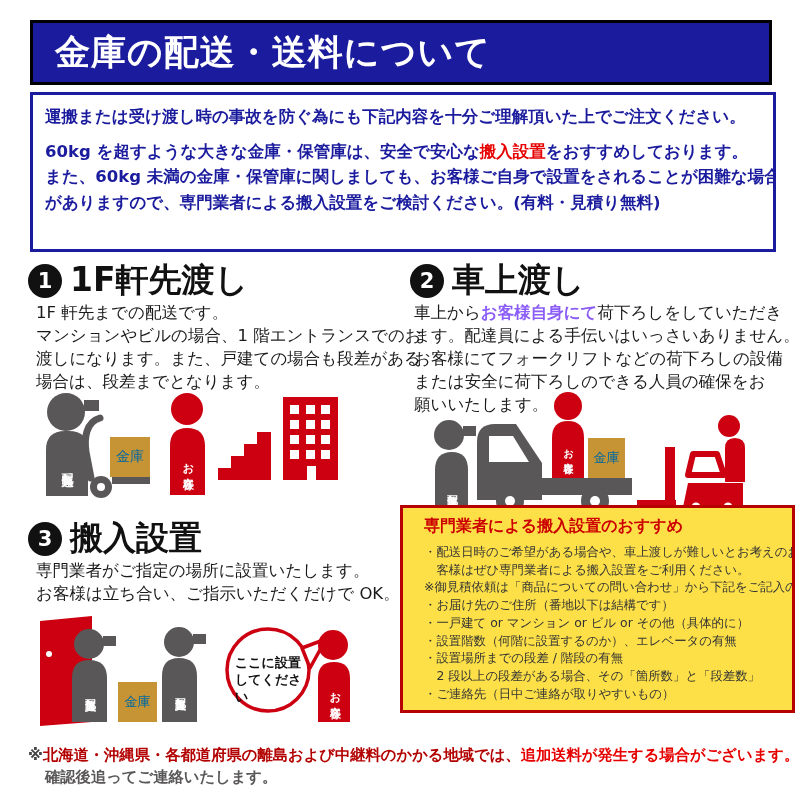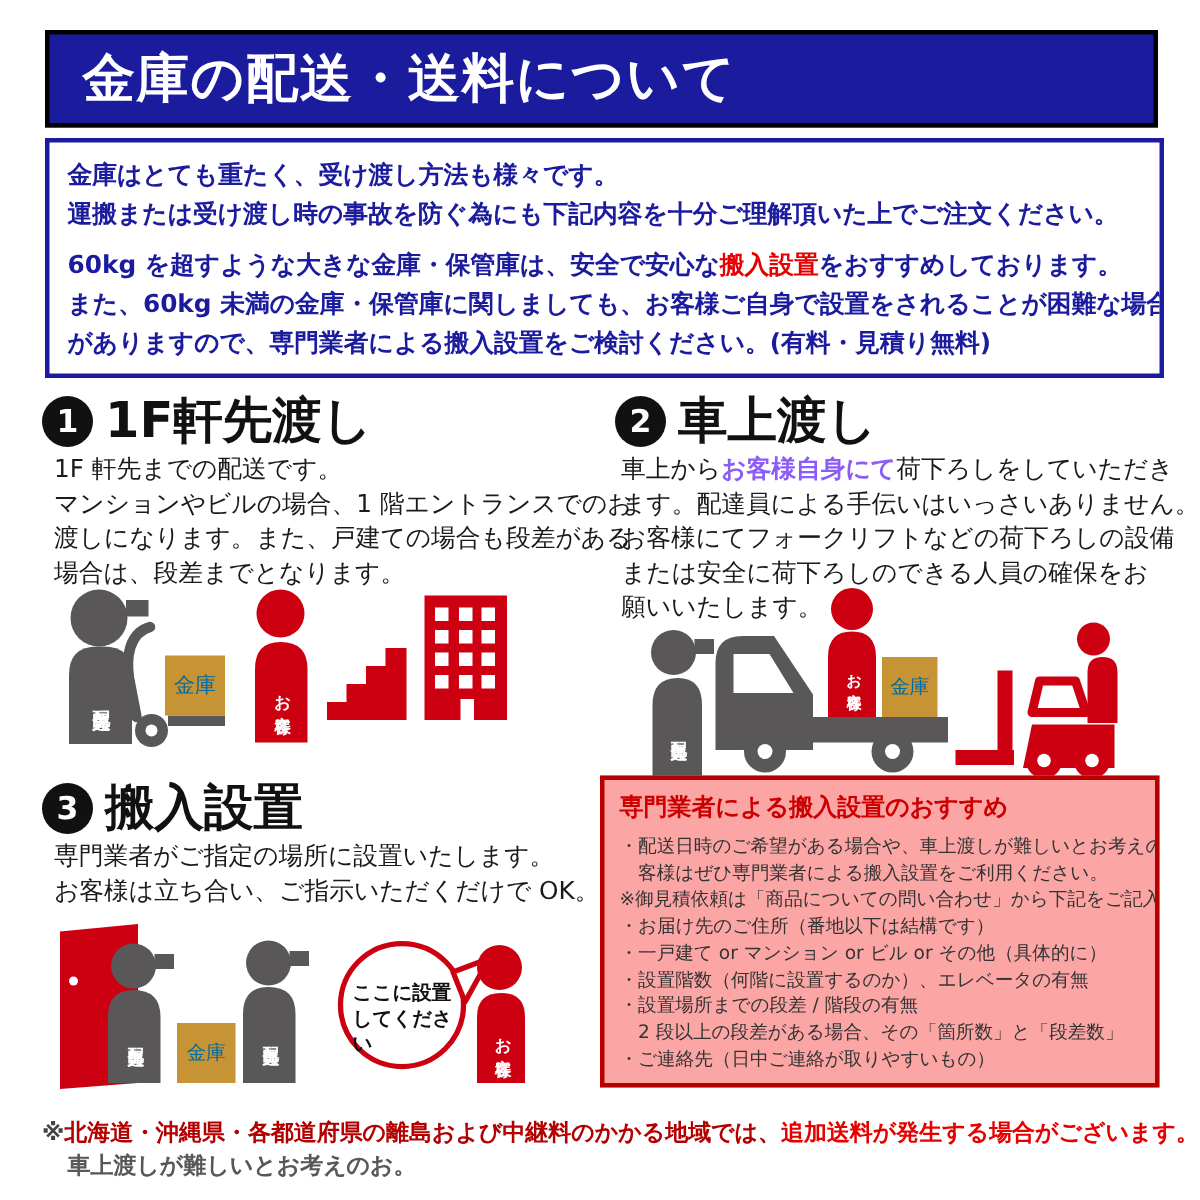--- a/index.html
+++ b/index.html
@@ -61,23 +61,23 @@
   .h-label{
     position:absolute;display:flex;align-items:center;justify-content:center;
     color:#0369a1;font-weight:normal;
   }
   .bubble-text{
     position:absolute;color:#111;font-weight:bold;font-size:13px;line-height:1.3;
   }
 
   
   .recommend-box{
-    left:400px;top:517px;width:347px;height:186px;
-    border:3px solid #b70000;background:#fca5a5;
-    padding:8px 10px;overflow:hidden;
+    left:400px;top:505px;width:347px;height:186px;
+    border:3px solid #b70000;background:#fde047;
+    padding:8px 21px;overflow:hidden;
   }
   .recommend-title{
     color:#cc0000;font-size:16px;font-weight:bold;margin-bottom:6px;white-space:nowrap;
   }
   .recommend-line{
     color:#333;font-size:12.4px;font-weight:500;line-height:1.43;white-space:nowrap;
   }
 
   
   .footnote{left:28px;top:744px;width:760px;font-size:15.3px;font-weight:bold;line-height:1.45;}
@@ -87,21 +87,20 @@
   .fn-line2{color:#595757;padding-left:17px;}
 </style>
 </head>
 <body>
 
 <div class="abs banner">
   <div class="banner-title">金庫の配送・送料について</div>
 </div>
 
 <div class="abs intro-box">
-  <div class="line">金庫はとても重たく、受け渡し方法も様々です。</div>
   <div class="line">運搬または受け渡し時の事故を防ぐ為にも下記内容を十分ご理解頂いた上でご注文ください。</div>
   <div class="intro-gap"></div>
   <div class="line"><span>60kg を超すような大きな金庫・保管庫は、安全で安心な</span><span class="red-word">搬入設置</span><span>をおすすめしております。</span></div>
   <div class="line">また、60kg 未満の金庫・保管庫に関しましても、お客様ご自身で設置をされることが困難な場合</div>
   <div class="line">がありますので、専門業者による搬入設置をご検討ください。(有料・見積り無料)</div>
 </div>
 
 <div class="abs sec-heading" style="left:28px;top:258px;">
   <div class="num-circle">1</div>
   <div class="sec-title">1F軒先渡し</div>
@@ -278,14 +277,14 @@
   <div class="recommend-line">・お届け先のご住所（番地以下は結構です）</div>
   <div class="recommend-line">・一戸建て or マンション or ビル or その他（具体的に）</div>
   <div class="recommend-line">・設置階数（何階に設置するのか）、エレベータの有無</div>
   <div class="recommend-line">・設置場所までの段差 / 階段の有無</div>
   <div class="recommend-line">　2 段以上の段差がある場合、その「箇所数」と「段差数」</div>
   <div class="recommend-line">・ご連絡先（日中ご連絡が取りやすいもの）</div>
 </div>
 
 <div class="abs footnote">
   <div class="line"><span class="fn-marker">※</span><span class="fn-dark-red">北海道・沖縄県・各都道府県の離島および中継料のかかる地域では、</span><span class="fn-bright-red">追加送料が発生する場合がございます。</span></div>
-  <div class="line fn-line2">車上渡しが難しいとお考えのお。</div>
+  <div class="line fn-line2">確認後追ってご連絡いたします。</div>
 </div>
 
 </body></html>

